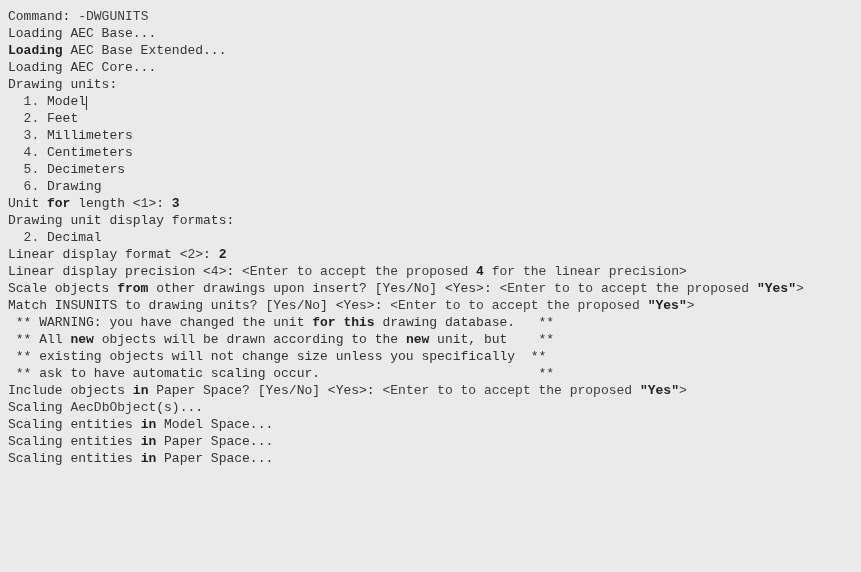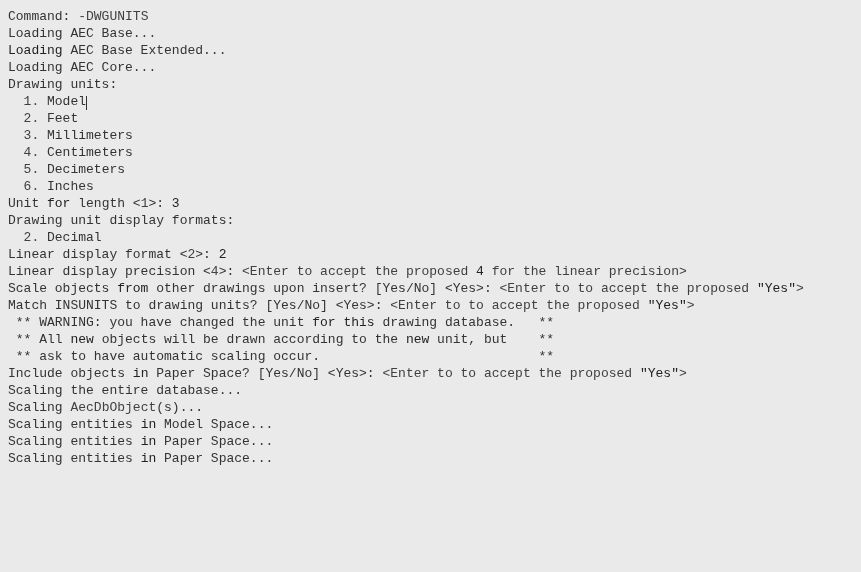--- a/index.html
+++ b/index.html
@@ -8,21 +8,21 @@
     background: #eaeaea;
     font-family: "Consolas", "Courier New", monospace;
     font-size: 13px;
     line-height: 17px;
     color: #333;
     width: 861px;
     box-sizing: border-box;
   }
   .line { white-space: pre; }
   .red { color: #404040; }
-  .bold { font-weight: normal; color: #222; }
+  .bold { font-weight: bold; color: #222; }
   .cursor {
     display: inline-block;
     width: 1px;
     height: 14px;
     background: #333;
     vertical-align: text-bottom;
     position: relative;
     top: 1px;
   }
 </style>
@@ -33,30 +33,30 @@
 <div class="line"><span>Command: </span><span class="red">-DWGUNITS</span></div>
 <div class="line">Loading AEC Base...</div>
 <div class="line"><span class="bold">Loading</span><span> AEC Base Extended...</span></div>
 <div class="line">Loading AEC Core...</div>
 <div class="line">Drawing units:</div>
 <div class="line">  <span class="red">1.</span><span> Model</span><span class="cursor"></span></div>
 <div class="line">  <span class="red">2.</span><span> Feet</span></div>
 <div class="line">  <span class="red">3.</span><span> Millimeters</span></div>
 <div class="line">  <span class="red">4.</span><span> Centimeters</span></div>
 <div class="line">  <span class="red">5.</span><span> Decimeters</span></div>
-<div class="line">  <span class="red">6.</span><span> Inches</span></div>
+<div class="line">  <span class="red">6.</span><span> Drawing</span></div>
 <div class="line"><span>Unit </span><span class="bold">for</span><span> length &lt;</span><span class="red">1</span><span>&gt;: </span><span class="red bold">3</span></div>
 <div class="line">Drawing unit display formats:</div>
 <div class="line">  <span class="red">2.</span><span> Decimal</span></div>
 <div class="line"><span>Linear display format &lt;</span><span class="red">2</span><span>&gt;: </span><span class="red bold">2</span></div>
 <div class="line"><span>Linear display precision &lt;</span><span class="red">4</span><span>&gt;: </span><span class="red">&lt;Enter to accept the proposed </span><span class="red bold">4</span><span class="red"> for the linear precision&gt;</span></div>
 <div class="line"><span>Scale objects </span><span class="bold">from</span><span> other drawings upon insert? [Yes/No] &lt;Yes&gt;: </span><span class="red">&lt;Enter to to accept the proposed </span><span class="red bold">"Yes"</span><span class="red">&gt;</span></div>
 <div class="line"><span>Match INSUNITS to drawing units? [Yes/No] &lt;Yes&gt;: </span><span class="red">&lt;Enter to to accept the proposed </span><span class="red bold">"Yes"</span><span class="red">&gt;</span></div>
 <div class="line"><span> ** WARNING: you have changed the unit </span><span class="bold">for this</span><span> drawing database.   **</span></div>
 <div class="line"><span> ** All </span><span class="bold">new</span><span> objects will be drawn according to the </span><span class="bold">new</span><span> unit, but    **</span></div>
+<div class="line"> ** existing objects will not change size unless you specifically  **</div>
 <div class="line"> ** ask to have automatic scaling occur.                            **</div>
 <div class="line"><span>Include objects </span><span class="bold">in</span><span> Paper Space? [Yes/No] &lt;Yes&gt;: </span><span class="red">&lt;Enter to to accept the proposed </span><span class="red bold">"Yes"</span><span class="red">&gt;</span></div>
-<div class="line">Scaling the entire database...</div>
 <div class="line"><span>Scaling </span><span class="red">AecDbObject</span><span>(s)...</span></div>
 <div class="line"><span>Scaling entities </span><span class="bold">in</span><span> Model Space...</span></div>
 <div class="line"><span>Scaling entities </span><span class="bold">in</span><span> Paper Space...</span></div>
 <div class="line"><span>Scaling entities </span><span class="bold">in</span><span> Paper Space...</span></div>
 </div>
 
 </body></html>

